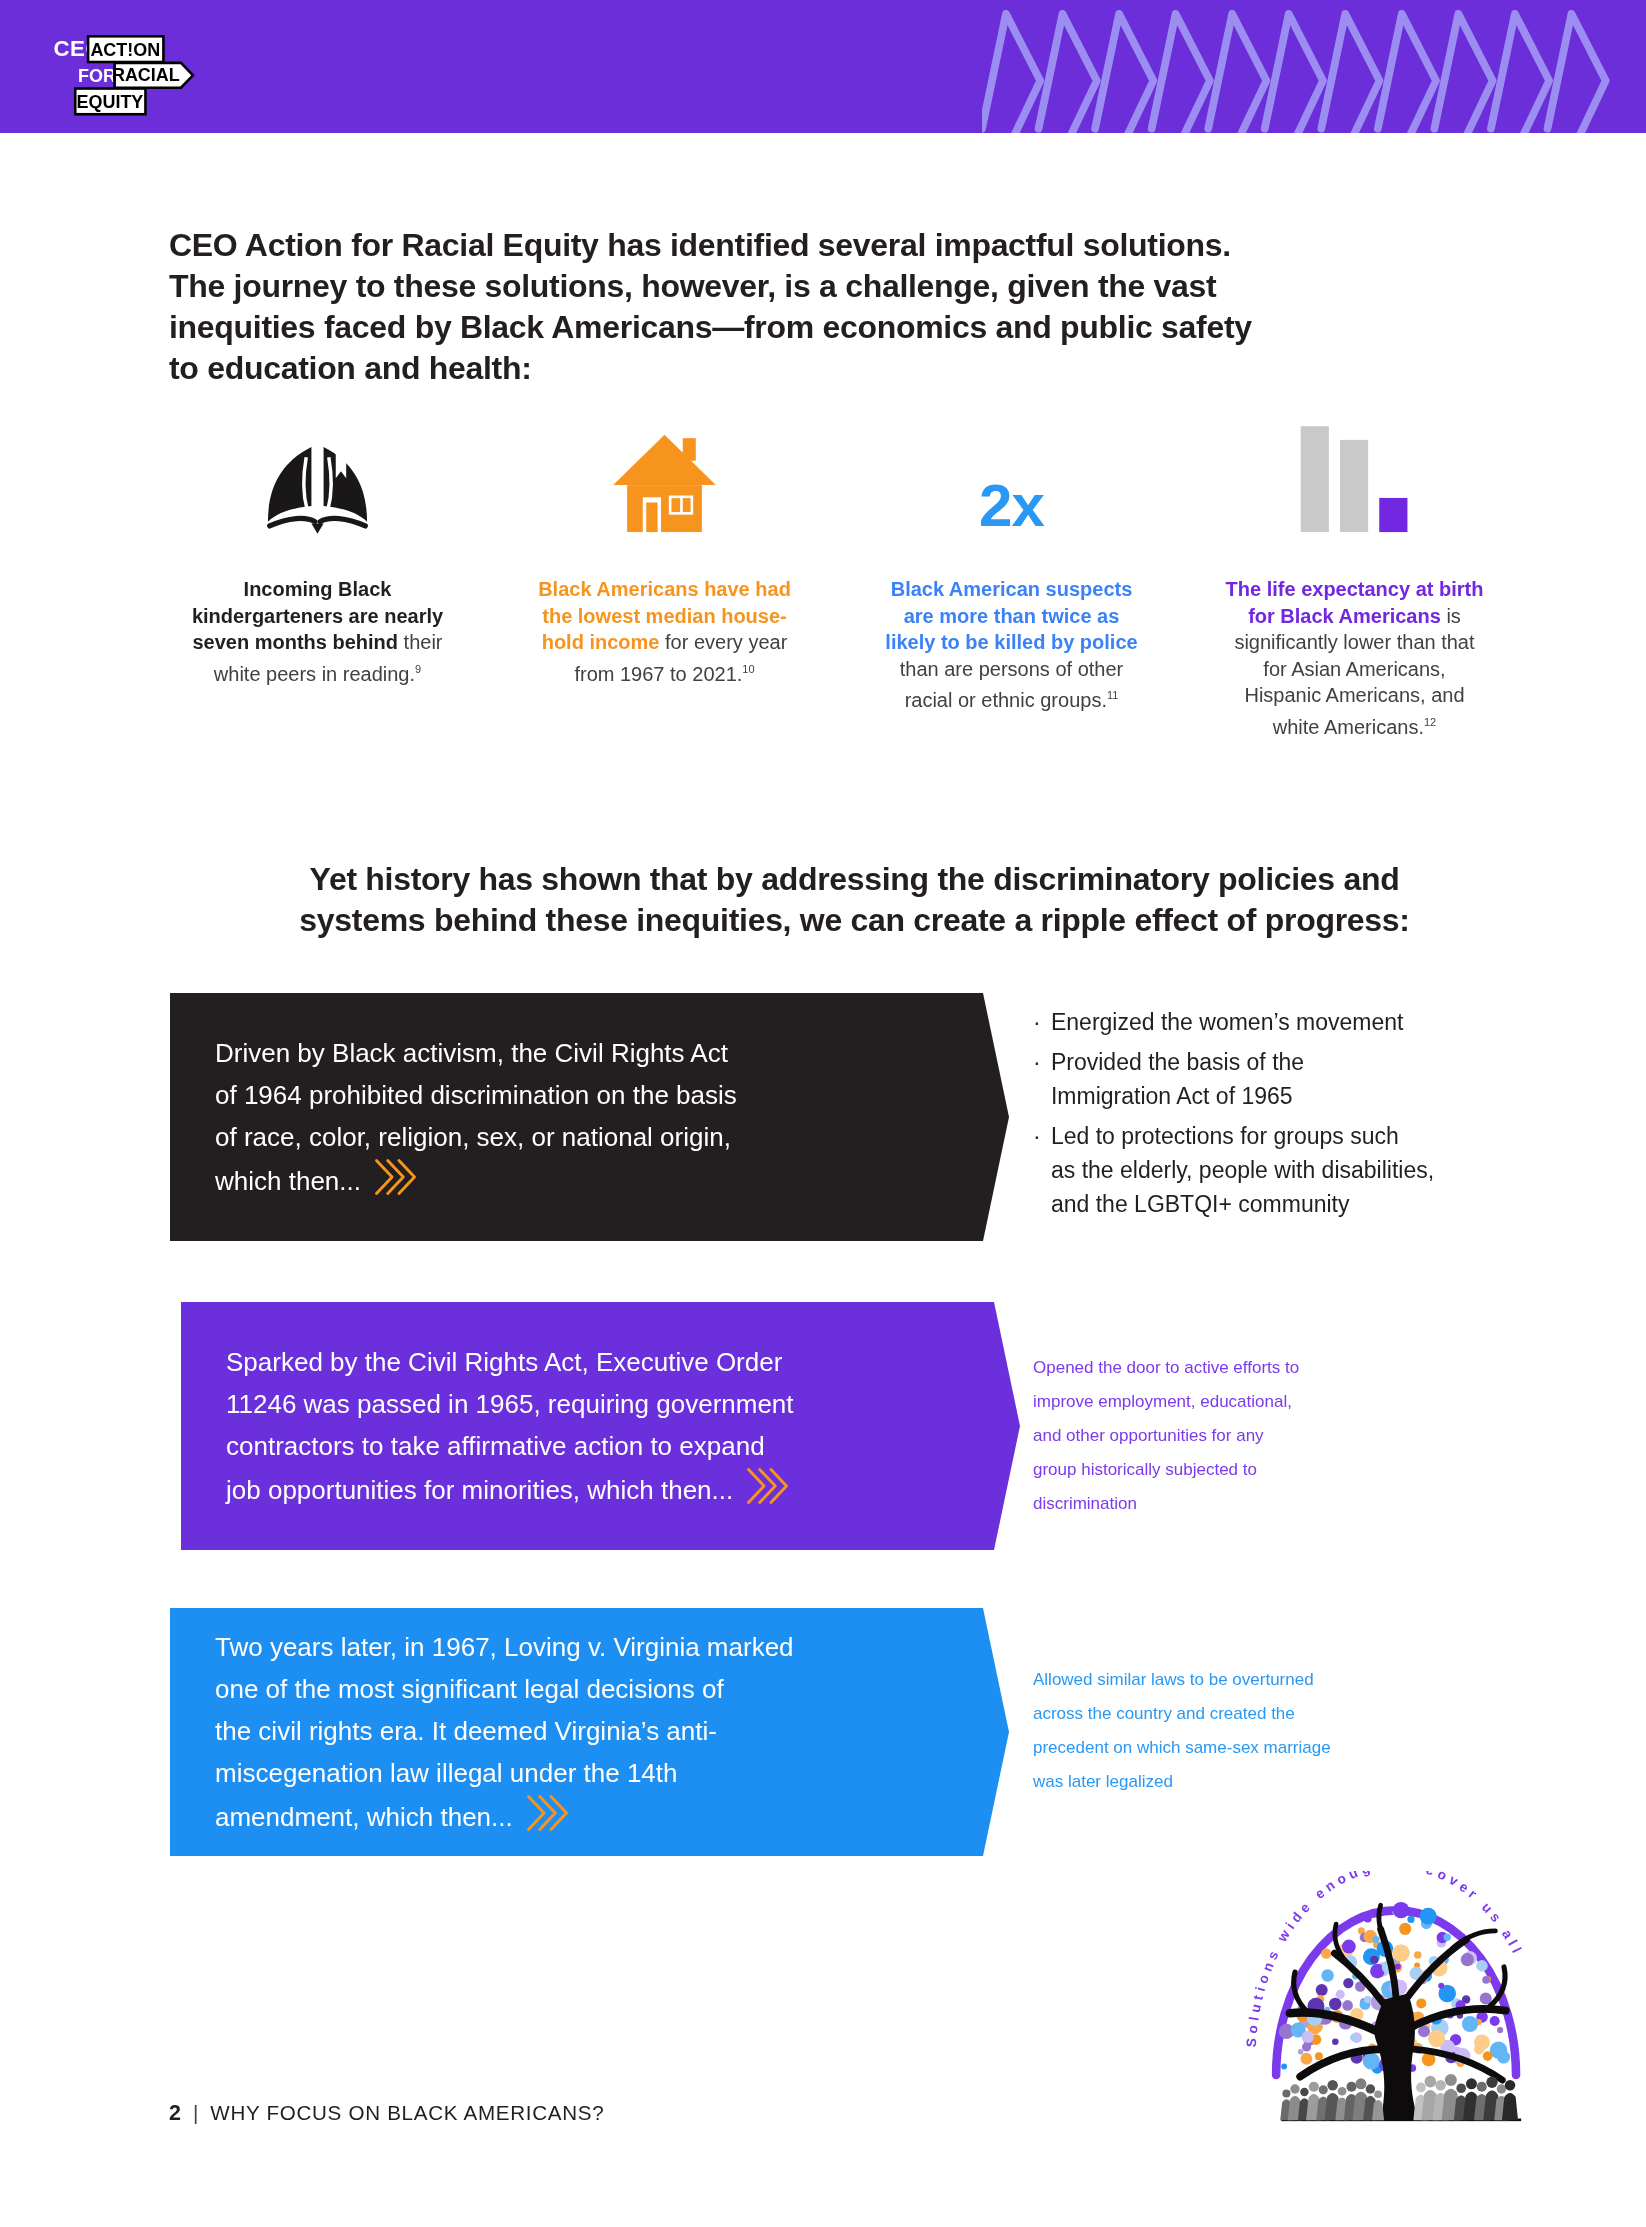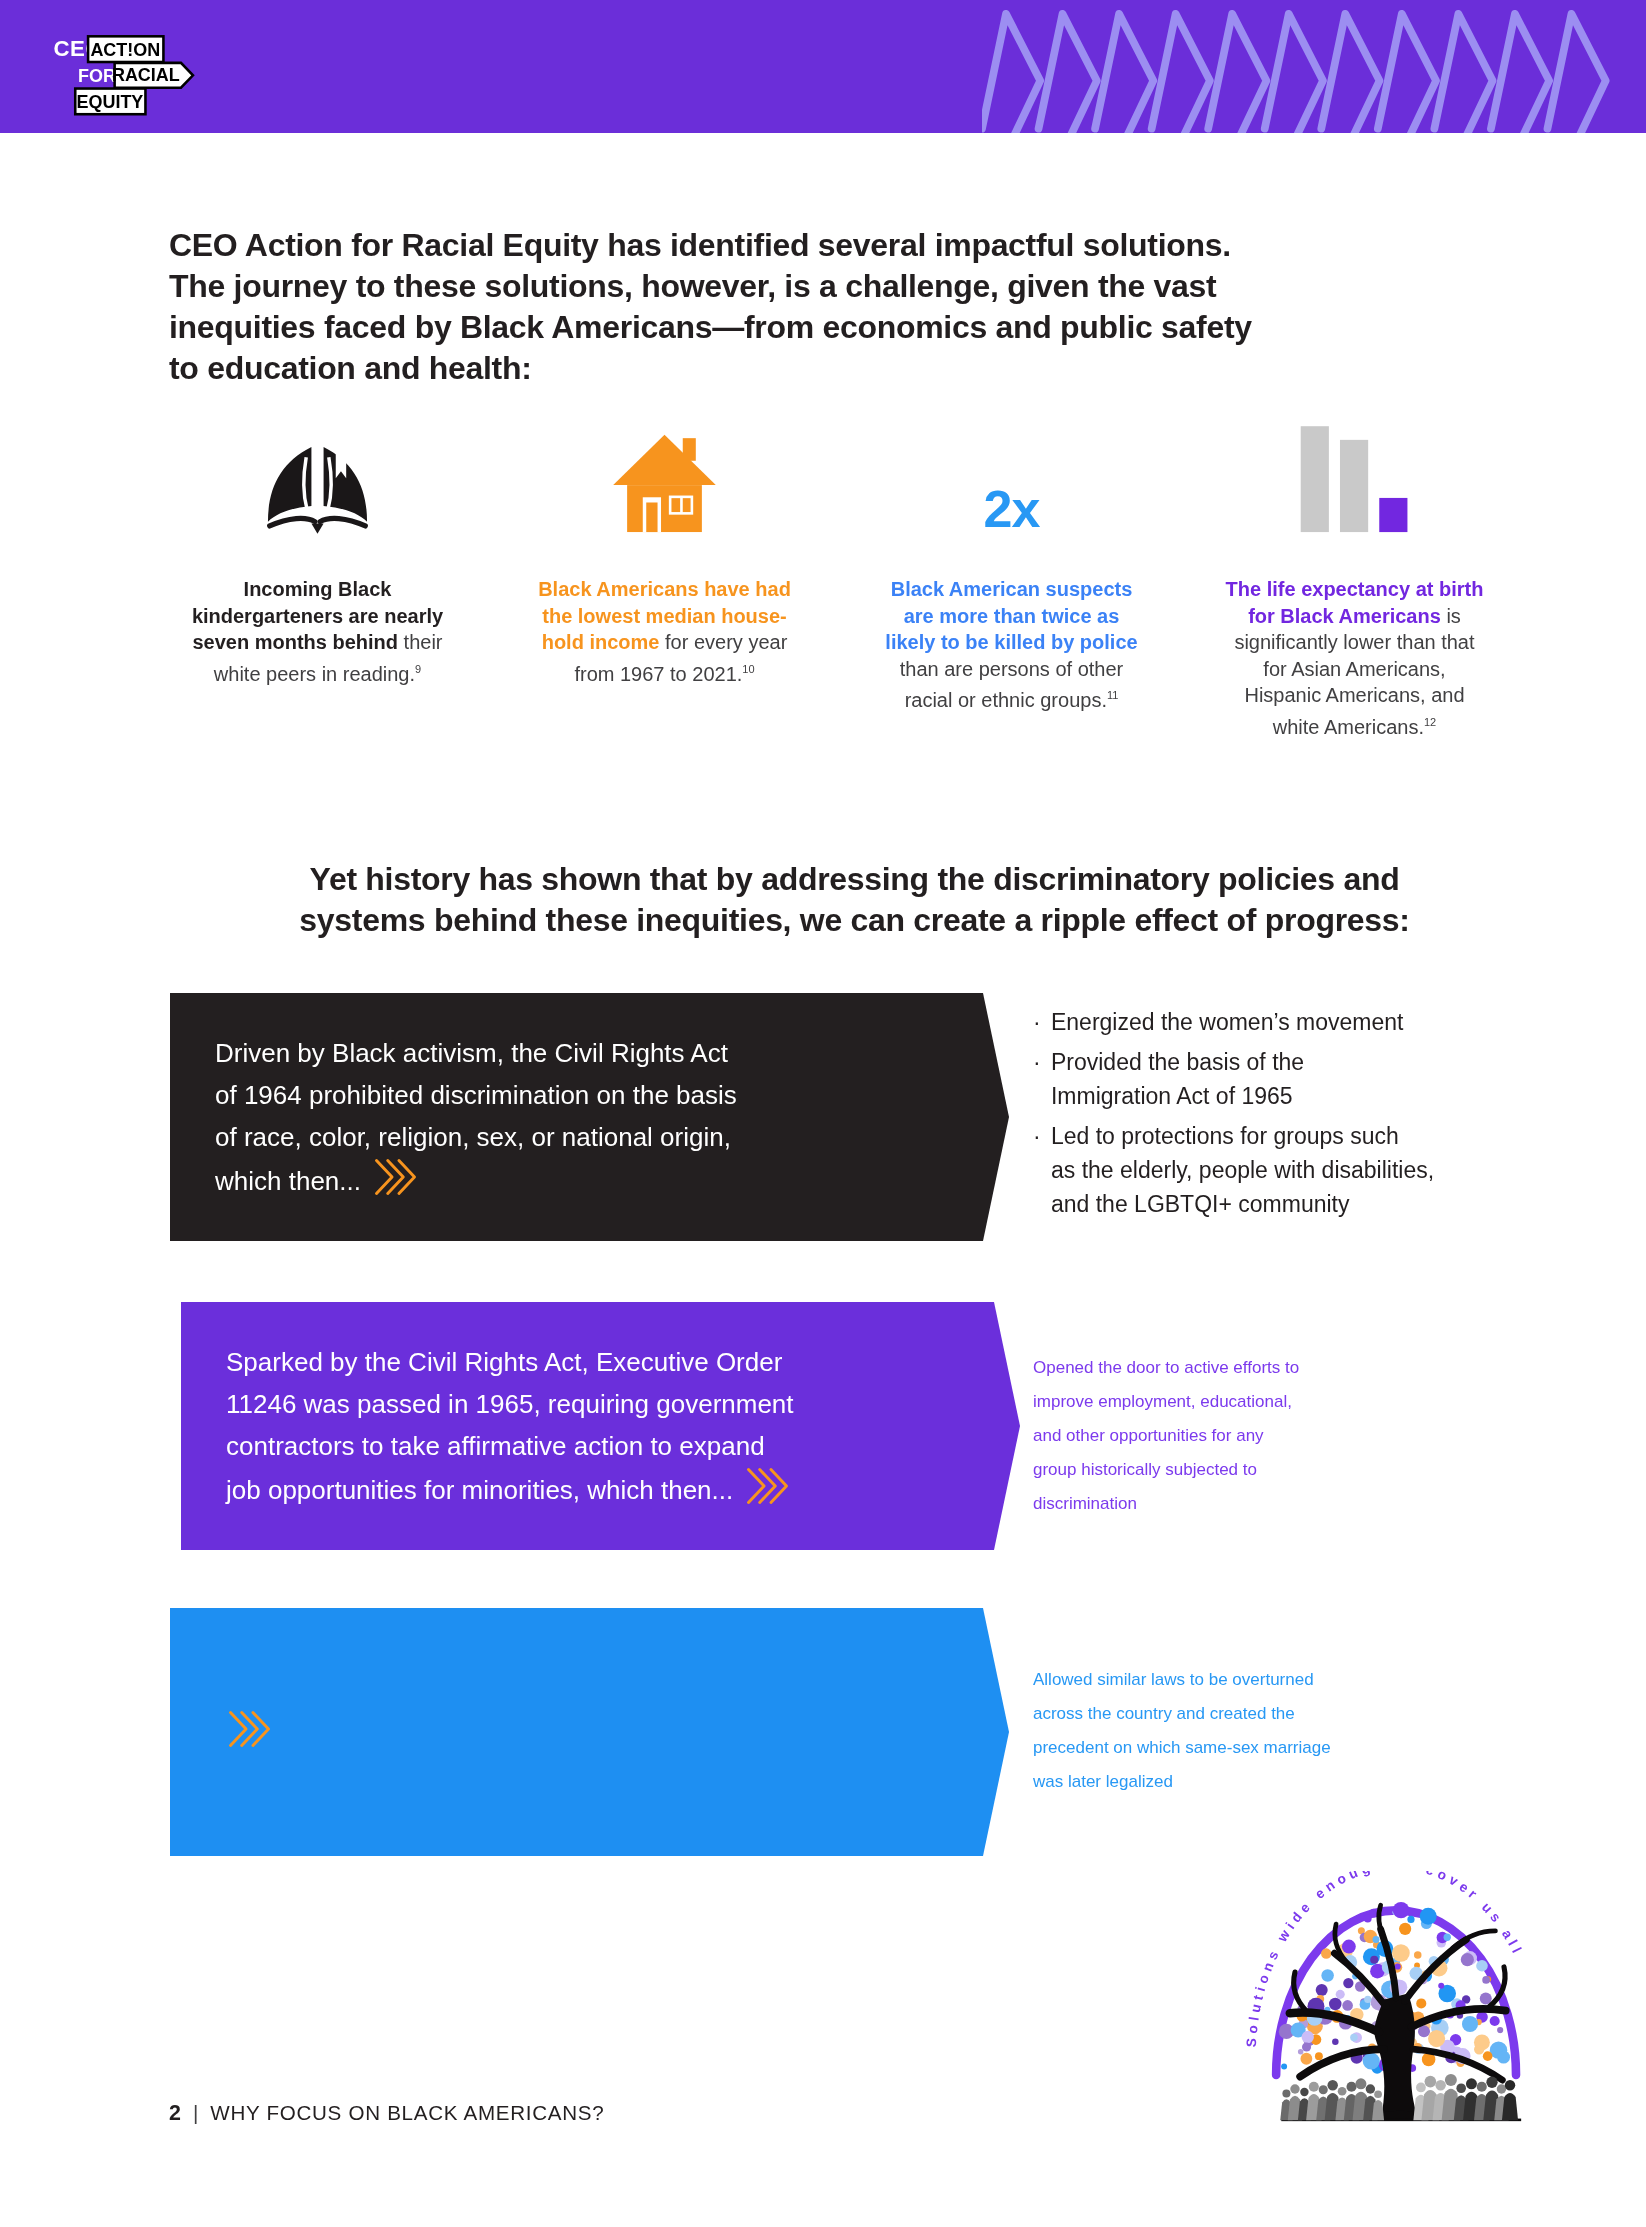--- a/index.html
+++ b/index.html
@@ -18,21 +18,21 @@
   #h2{left:177px;top:859px;text-align:center;}
 
   
   .statcol{position:absolute;top:424px;width:343px;text-align:center;}
   #stat1{left:146px;} #stat2{left:493px;} #stat3{left:840px;} #stat4{left:1183px;}
   .icon-area{height:110px;display:flex;align-items:flex-end;justify-content:center;}
   .stat-text{margin-top:15.4px;font-size:20px;line-height:26.6px;color:#414042;white-space:pre-line;}
   .stat-text .em{font-weight:bold;}
   #stat1 .em{color:#231F20;} #stat2 .em{color:#F7941E;}
   #stat3 .em{color:#3b82f6;} #stat4 .em{color:#7227E0;}
-  .big2x{font-size:52px;font-weight:bold;color:#2898F4;line-height:0.95;letter-spacing:-0.9px;}
+  .big2x{font-size:60px;font-weight:bold;color:#2898F4;line-height:0.95;letter-spacing:-0.9px;}
   .stat-text sup{font-size:11px;}
 
   
   .ripple-box{position:absolute;left:170px;width:839px;height:248px;display:flex;align-items:center;
               clip-path:polygon(0 0, calc(100% - 26px) 0, 100% 50%, calc(100% - 26px) 100%, 0 100%);}
   #box1{top:993px;background:#231F20;}
   #box2{top:1302px;background:#6B2FDB;margin-left:11px;}
   #box3{top:1608px;background:#1E8FF2;}
   .box-inner{padding-left:45px;padding-right:81px;font-size:26px;line-height:42px;color:#ffffff;}
   .box-text{white-space:pre-line;}
@@ -219,21 +219,25 @@
     </div>
   </div>
   <div id="side2" class="side-text">Opened the door to active efforts to
 improve employment, educational,
 and other opportunities for any
 group historically subjected to
 discrimination</div>
 
   <div id="box3" class="ripple-box">
     <div class="box-inner">
-      <svg class="chev-inline" width="45" height="38" viewBox="0 0 52 44">
+      <span class="box-text">Two years later, in 1967, Loving v. Virginia marked
+one of the most significant legal decisions of
+the civil rights era. It deemed Virginia’s anti-
+miscegenation law illegal under the 14th
+amendment, which then...</span><svg class="chev-inline" width="45" height="38" viewBox="0 0 52 44">
           <g fill="none" stroke="#F7941E" stroke-width="3.4" stroke-linecap="round" stroke-linejoin="round">
             <path d="M4,3 L22,22 L4,41"></path>
             <path d="M17,3 L35,22 L17,41"></path>
             <path d="M30,3 L48,22 L30,41"></path>
           </g>
         </svg>
     </div>
   </div>
   <div id="side3" class="side-text">Allowed similar laws to be overturned
 across the country and created the

